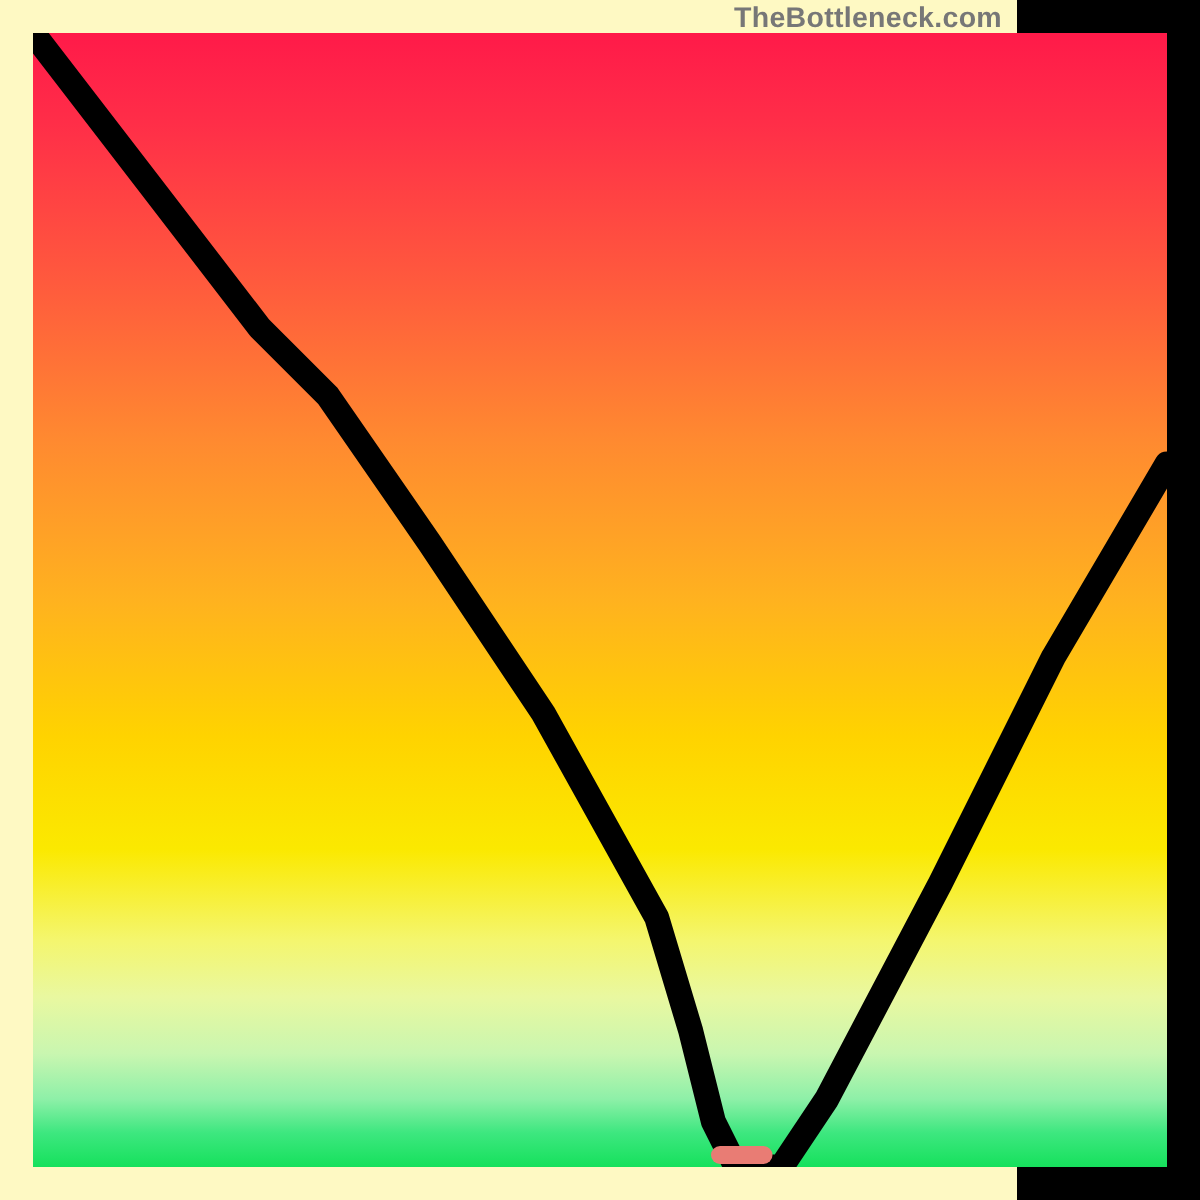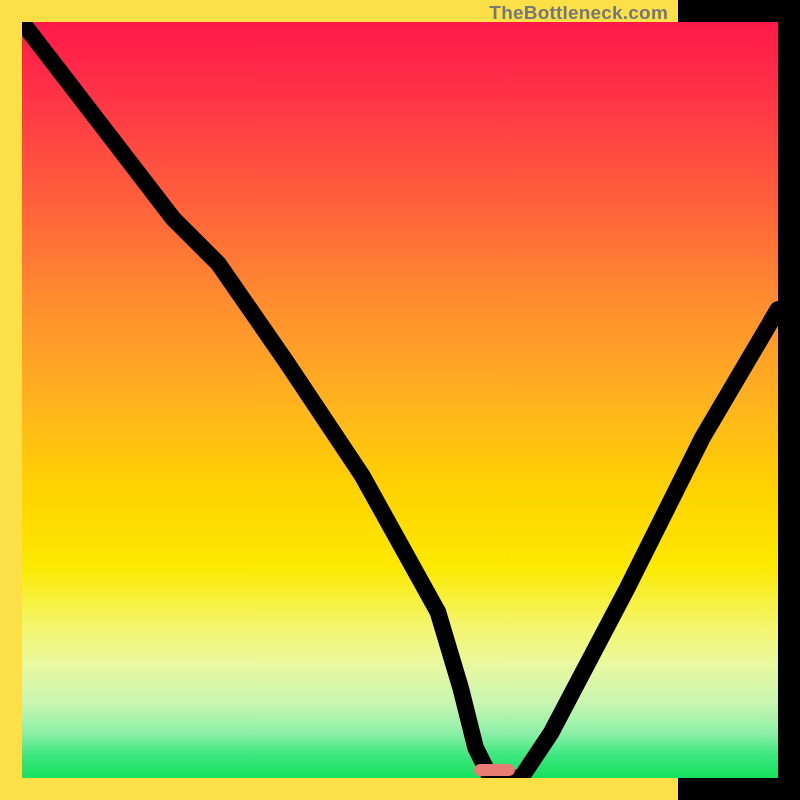--- a/index.html
+++ b/index.html
@@ -7,21 +7,21 @@
     padding: 0;
     width: 800px;
     height: 800px;
     background: #000;
     overflow: hidden;
   }
   .outer {
     position: relative;
     width: 678px;
     height: 800px;
-    background: #fde047;
+    background: #fef9c3;
   }
   .plot {
     position: absolute;
     left: 22px;
     top: 22px;
     width: 756px;
     height: 756px;
     overflow: hidden;
   }
   .gradient {

